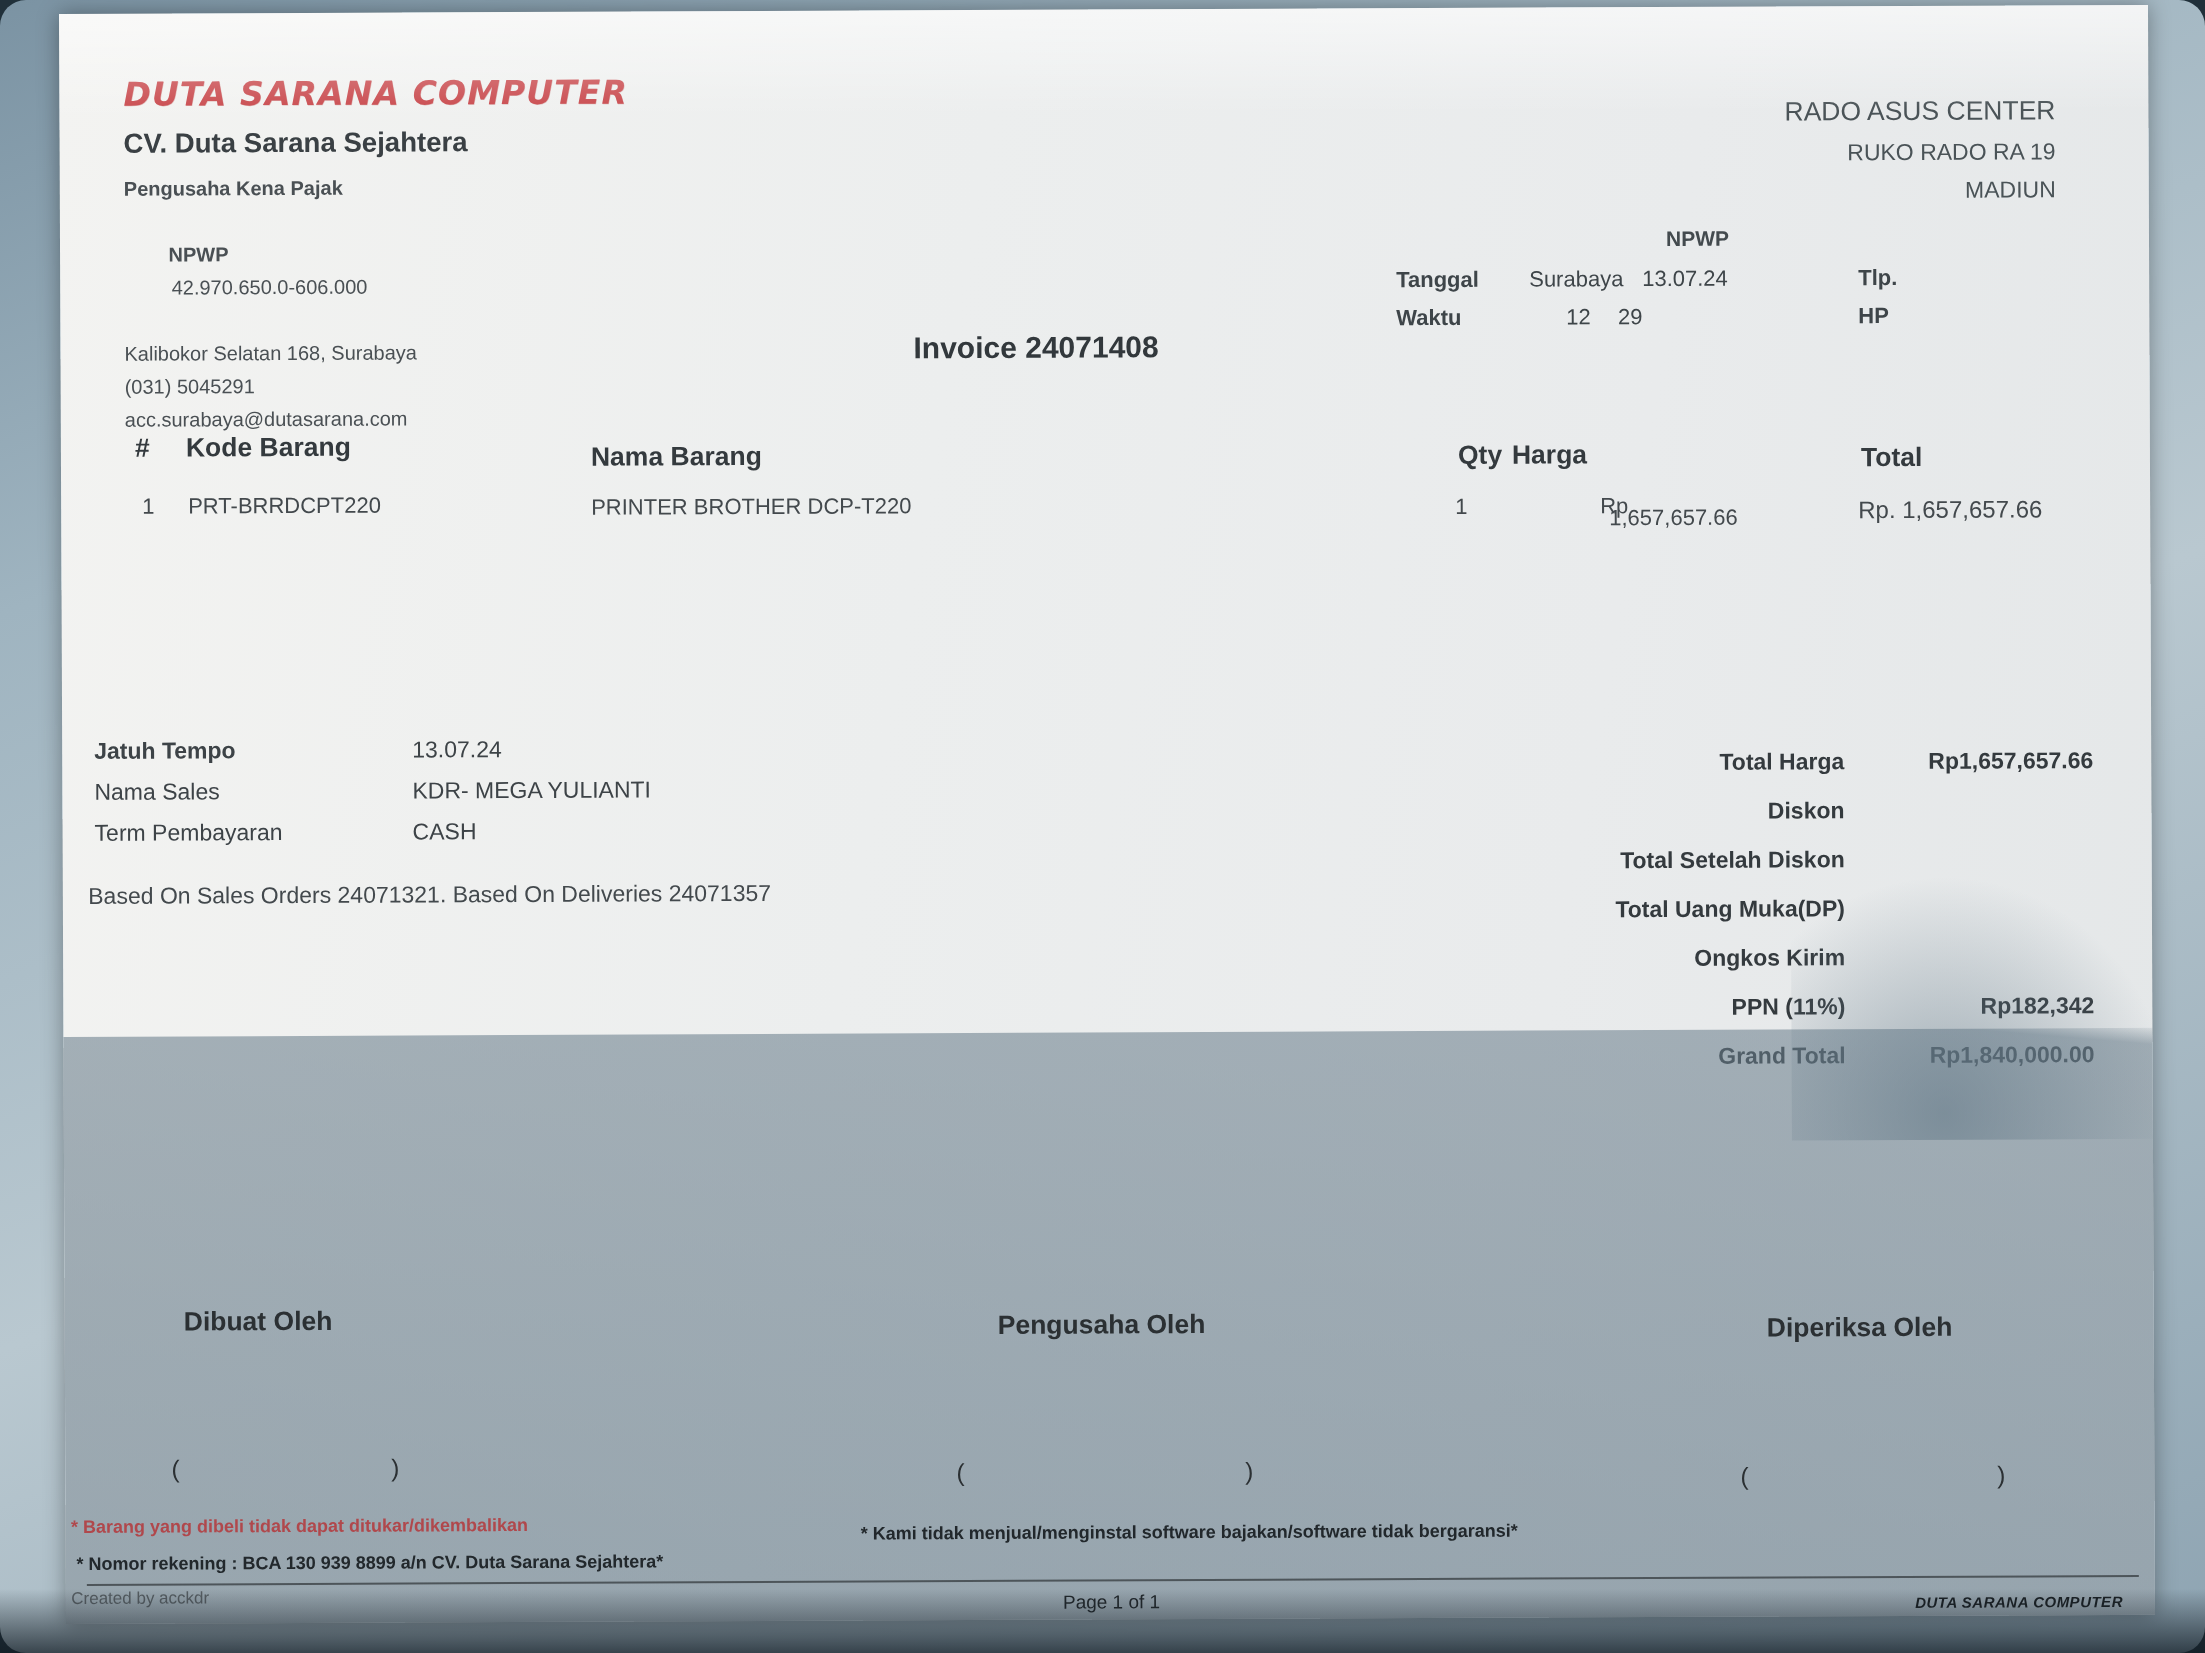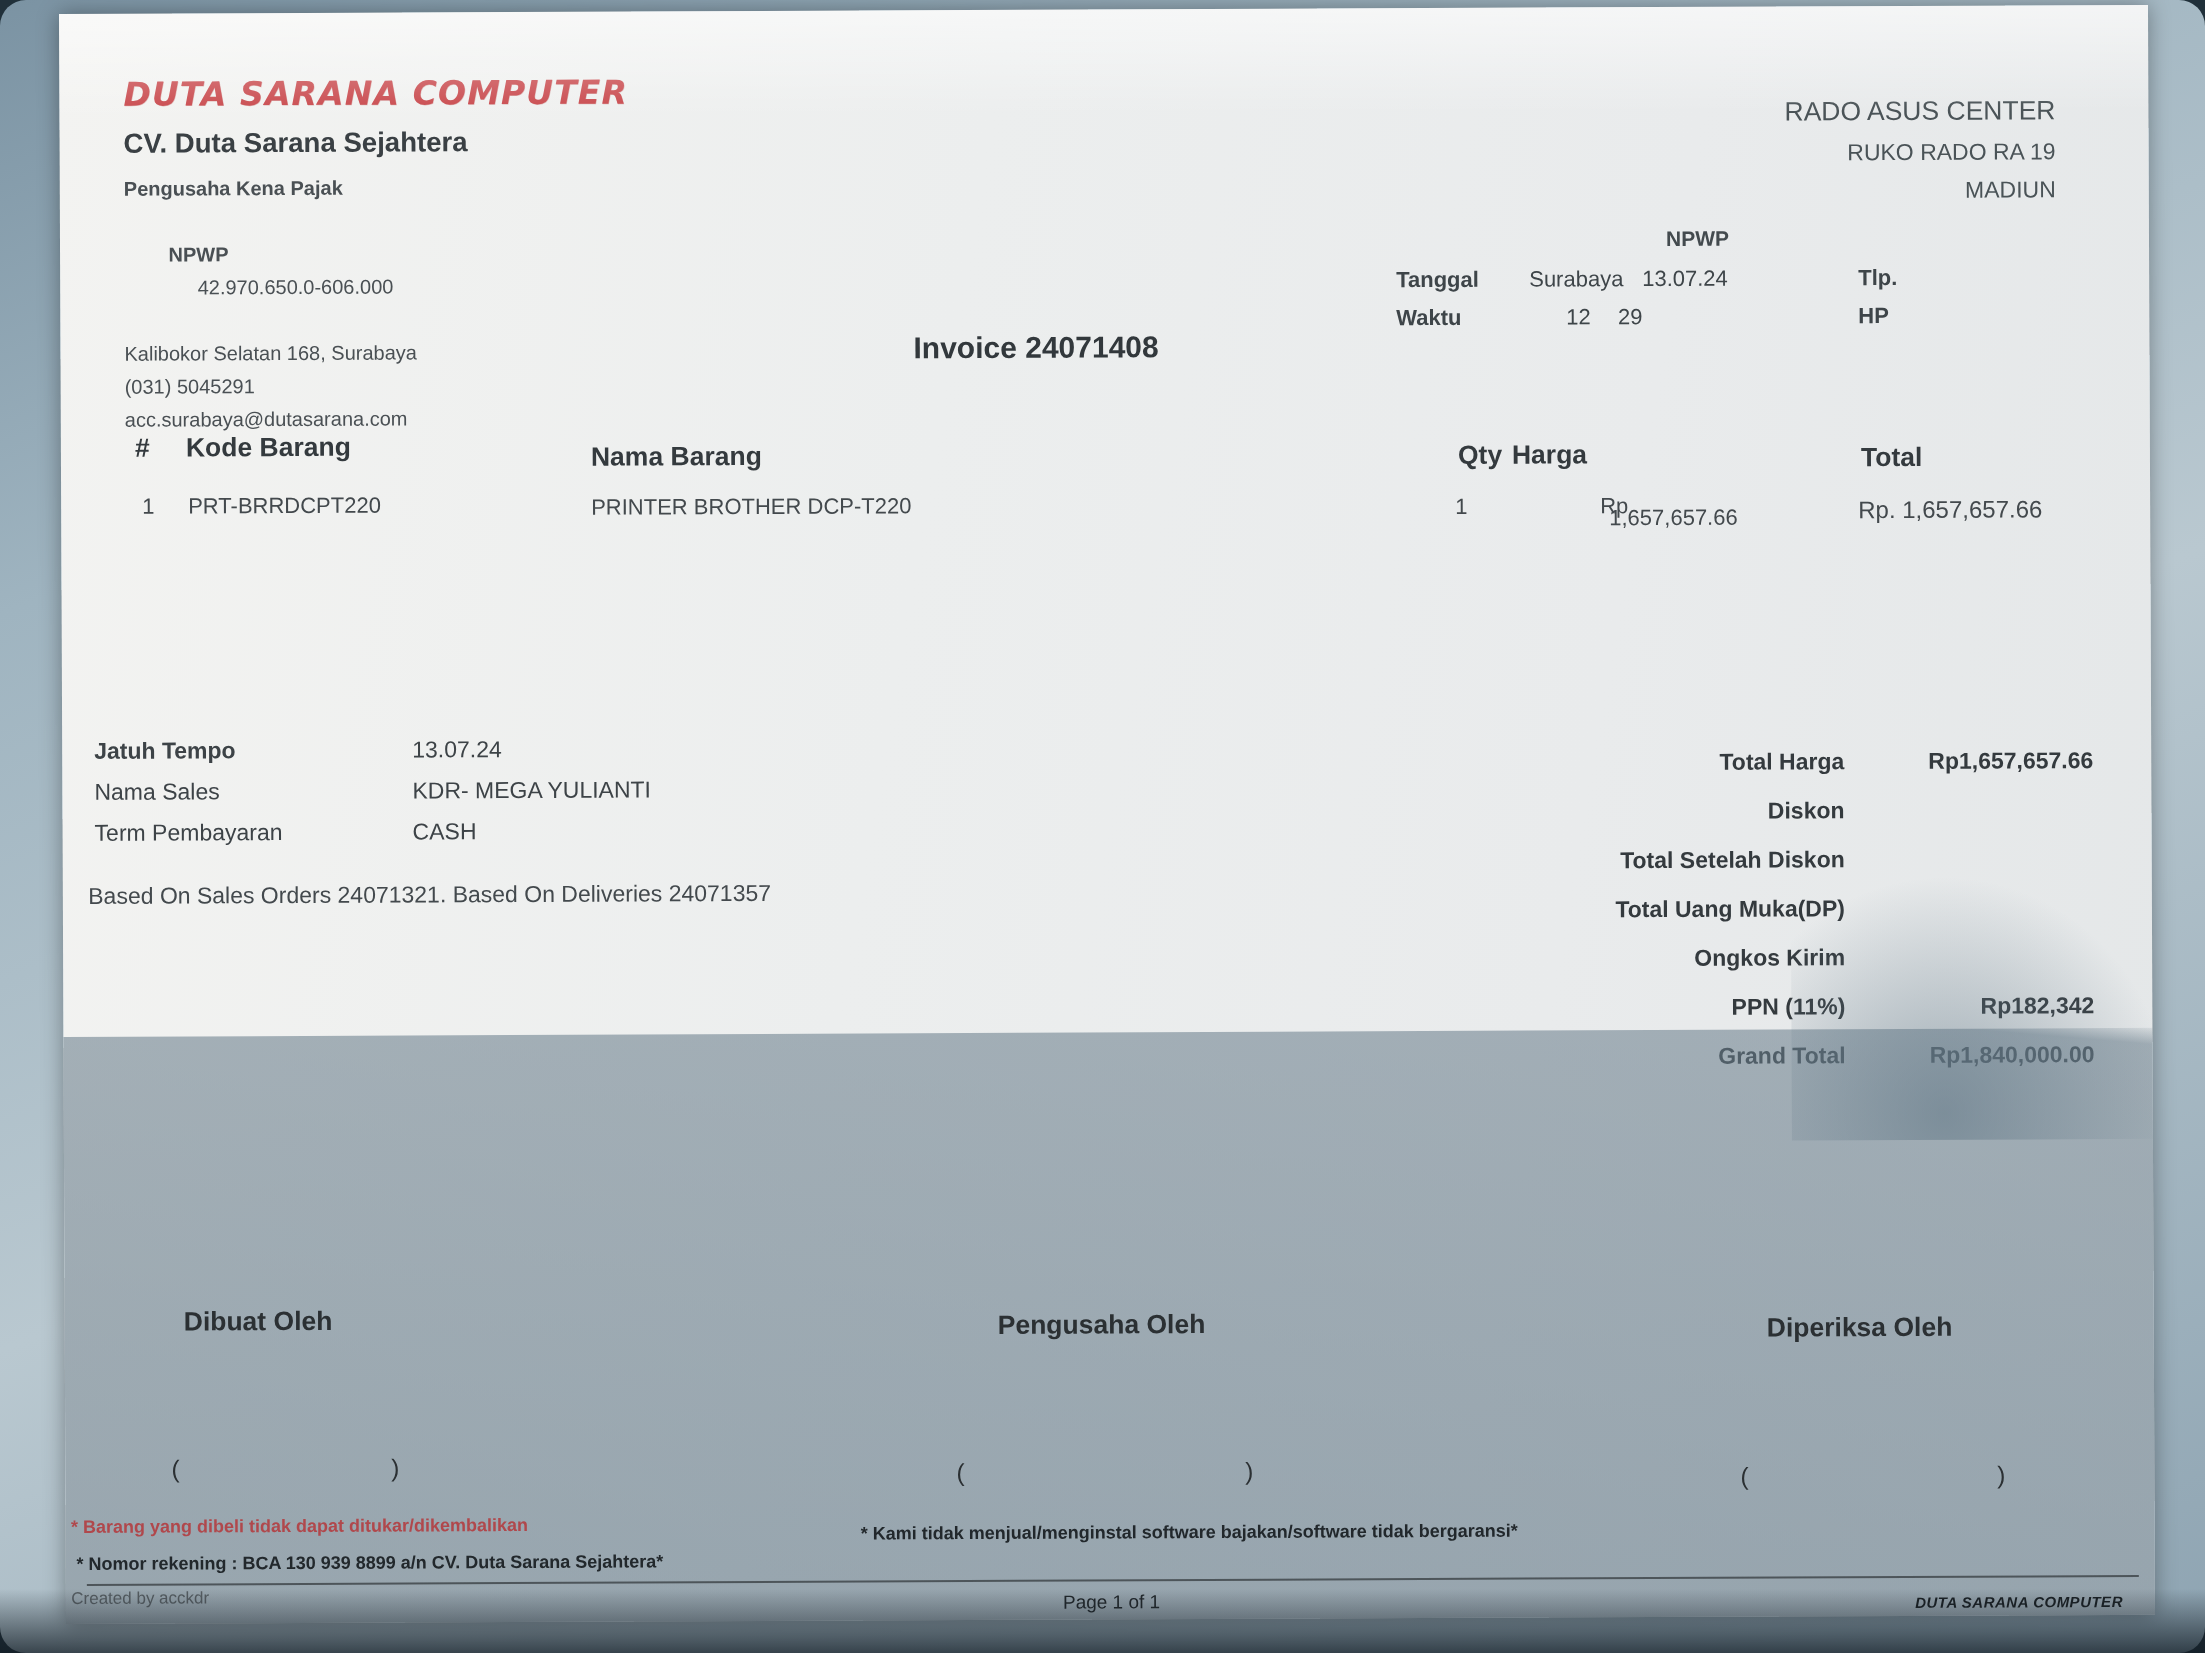--- a/index.html
+++ b/index.html
@@ -224,21 +224,21 @@
 
   <div id="paper">
     <div class="topglow"></div>
 
     <div class="logo">DUTA SARANA COMPUTER</div>
     <div class="company">CV. Duta Sarana Sejahtera</div>
     <div class="addr">
       <div>Pengusaha Kena Pajak</div>
       <div class="npwp-row">
         <span>NPWP</span>
-        <span class="light" style="margin-left:29px">42.970.650.0-606.000</span>
+        <span class="light" style="margin-left:3px">42.970.650.0-606.000</span>
       </div>
       <div class="light">Kalibokor Selatan 168, Surabaya</div>
       <div class="light">(031) 5045291</div>
       <div class="light">acc.surabaya@dutasarana.com</div>
     </div>
 
     <div class="right-head">
       <div class="rh1">RADO ASUS CENTER</div>
       <div class="rh2">RUKO RADO RA 19</div>
       <div class="rh3">MADIUN</div>

